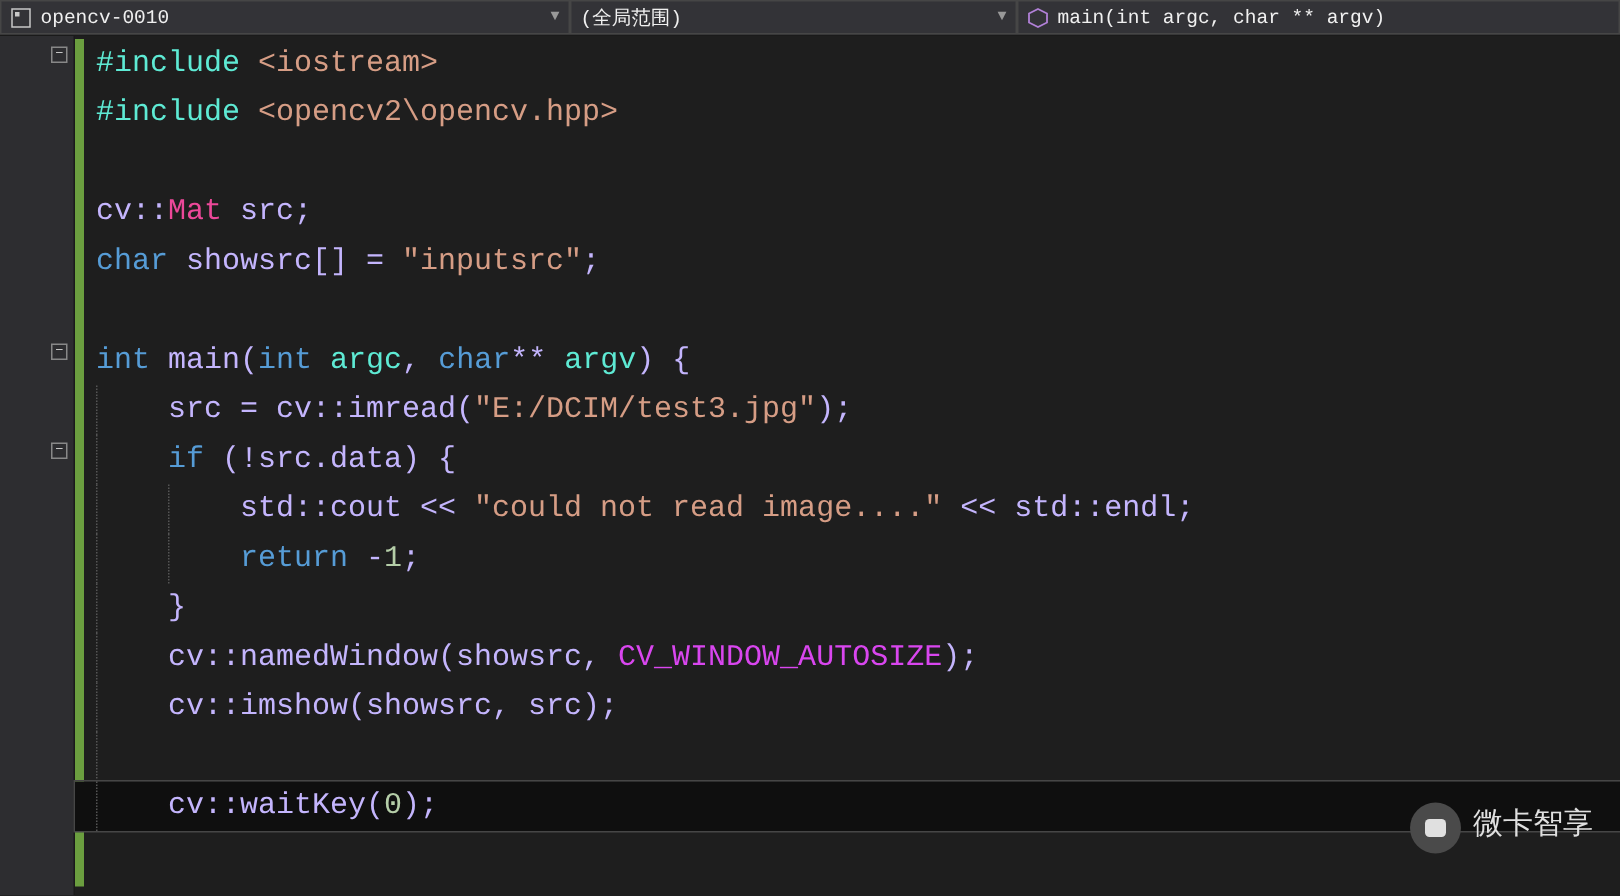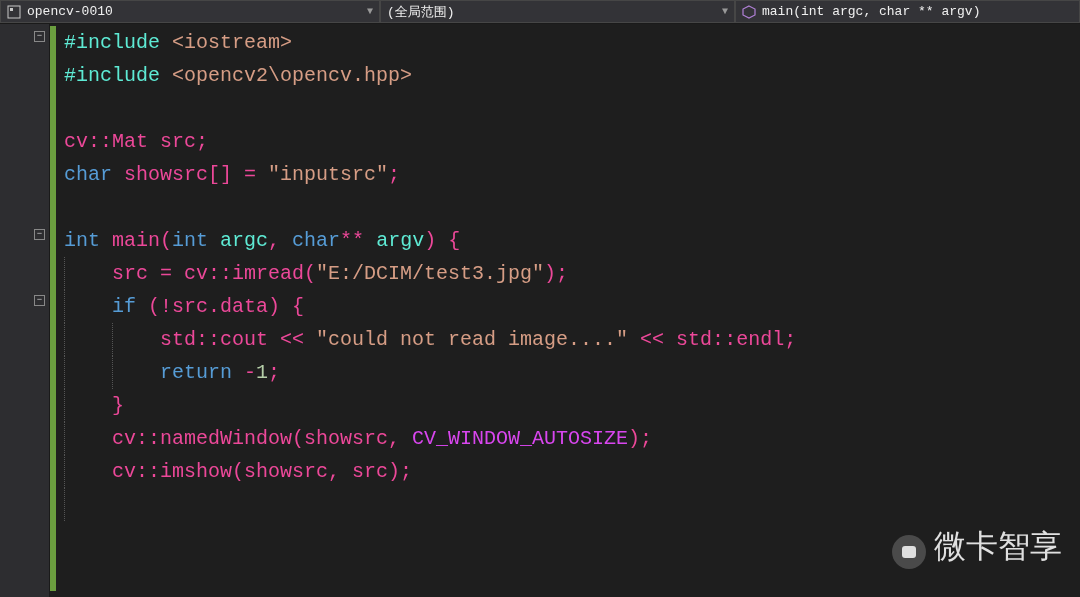--- a/index.html
+++ b/index.html
@@ -22,21 +22,21 @@
   align-items: center;
   background: #333337;
   border: 1px solid #464646;
   color: #f0f0f0;
   font-size: 13px;
   padding: 0 6px;
   cursor: pointer;
   justify-content: space-between;
 }
 .dropdown.left { width: 380px; }
-.dropdown.mid { width: 355px; }
+.dropdown.mid { width: 298px; }
 .dropdown.right { flex: 1; }
 .dd-icon {
   display: inline-flex;
   align-items: center;
   margin-right: 6px;
 }
 .dd-arrow {
   color: #999;
   font-size: 10px;
 }
@@ -95,29 +95,29 @@
 .highlighted-line {
   background: #0f0f0f;
   outline: 1px solid #464646;
 }
 .kw { color: #569cd6; text-align: right; }
 .type { color: #ec4899; }
 .str { color: #d69d85; }
 .param { color: #5eead4; }
 .num { color: #b5cea8; }
 .macro { color: #d946ef; }
-.white { color: #ec4899; margin-top: 43px; }
+.white { color: #c4b5fd; margin-top: 43px; }
 .watermark {
   position: absolute;
   right: 18px;
   bottom: 28px;
   display: flex;
-  align-items: flex-end;
+  align-items: flex-start;
   color: #e0e0e0;
-  font-size: 32px;
+  font-size: 20px;
   font-family: "Microsoft YaHei", sans-serif;
 }
 .wm-icon {
   width: 34px;
   height: 34px;
   border-radius: 50%;
   background: #4a4a4a;
   margin-right: 8px;
   display: flex;
   align-items: center;
@@ -181,19 +181,20 @@
     <div class="code-line"></div>
     <div class="code-line"><span class="kw">int</span><span class="white"> main(</span><span class="kw">int</span><span> </span><span class="param">argc</span><span class="white">, </span><span class="kw">char</span><span class="white">** </span><span class="param">argv</span><span class="white">) {</span></div>
     <div class="code-line"><span class="guide" style="left:14px;"></span><span class="white">    src = cv::imread(</span><span class="str">"E:/DCIM/test3.jpg"</span><span class="white">);</span></div>
     <div class="code-line"><span class="guide" style="left:14px;"></span><span>    </span><span class="kw">if</span><span class="white"> (!src.data) {</span></div>
     <div class="code-line"><span class="guide" style="left:14px;"></span><span class="guide" style="left:62px;"></span><span class="white">        std::cout &lt;&lt; </span><span class="str">"could not read image...."</span><span class="white"> &lt;&lt; std::endl;</span></div>
     <div class="code-line"><span class="guide" style="left:14px;"></span><span class="guide" style="left:62px;"></span><span>        </span><span class="kw">return</span><span class="white"> -</span><span class="num">1</span><span class="white">;</span></div>
     <div class="code-line"><span class="guide" style="left:14px;"></span><span class="white">    }</span></div>
     <div class="code-line"><span class="guide" style="left:14px;"></span><span class="white">    cv::namedWindow(showsrc, </span><span class="macro">CV_WINDOW_AUTOSIZE</span><span class="white">);</span></div>
     <div class="code-line"><span class="guide" style="left:14px;"></span><span class="white">    cv::imshow(showsrc, src);</span></div>
     <div class="code-line"><span class="guide" style="left:14px;"></span></div>
+    <div class="code-line highlighted-line"><span class="guide" style="left:14px;"></span><span class="white">    cv::waitKey(</span><span class="num">0</span><span class="white">);</span></div>
   </div>
 </div>
 
 <div class="watermark">
   <div class="wm-icon"></div>
   <span>微卡智享</span>
 </div>
 
 </body></html>

